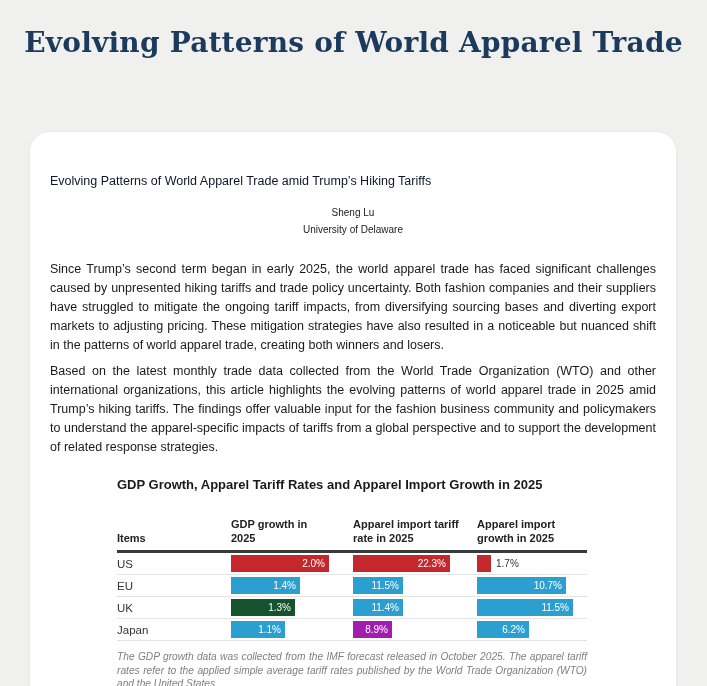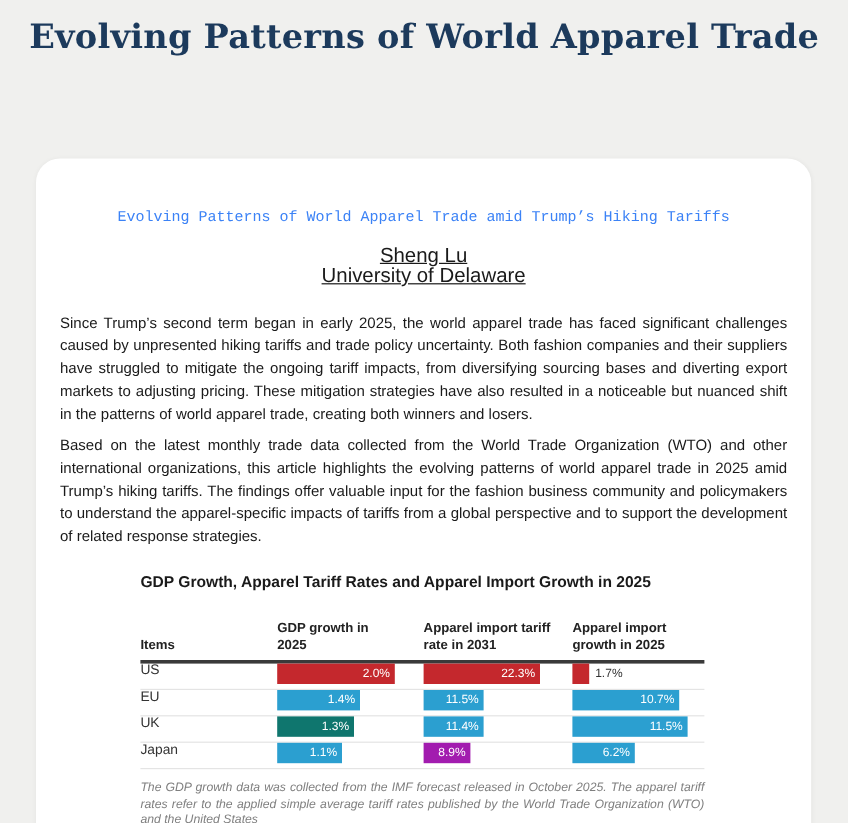--- a/index.html
+++ b/index.html
@@ -5,53 +5,51 @@
   * { margin: 0; padding: 0; box-sizing: border-box; }
   html, body { width: 707px; height: 686px; }
   body {
     position: relative;
     overflow: hidden;
     background: #f0f0ee;
     font-family: "Liberation Sans", sans-serif;
   }
   
   .hero-title {
-    padding-top: 12px;
+    padding-top: 24px;
     text-align: center;
     font-family: "DejaVu Serif", "Liberation Serif", serif;
     font-weight: 600;
     font-size: 28px;
     line-height: 37px;
     color: #1c3a5c;
     letter-spacing: 0.2px;
   }
   .hero-title span { display: block; }
   
   .card {
     position: absolute;
     left: 30px; top: 132px;
     width: 646px; height: 600px;
     background: #ffffff;
     border-radius: 20px;
     box-shadow: 0 1px 4px rgba(0,0,0,0.05);
     padding: 42px 20px 0 20px;
   }
   .doc-title {
-    text-align: center;
+    text-align: left;
     font-size: 12.5px;
-    color: #3b82f6;
-    font-family: Liberation Mono, monospace;
+    color: #0f172a;
   }
   .byline {
     margin-top: 16px;
     text-align: center;
-    font-size: 17px;
+    font-size: 10px;
     line-height: 17px;
     color: #1a1a1a;
-    text-decoration: underline;
   }
   .byline span { display: block; }
   .para {
     margin-top: 22px;
     font-size: 12.5px;
     line-height: 19px;
     color: #1a1a1a;
     text-align: justify;
   }
   .para + .para { margin-top: 7px; }
@@ -81,21 +79,21 @@
     color: #222222;
   }
   .col0 { width: 114px; }
   .col1 { width: 122px; }
   .col2 { width: 124px; }
   .col3 { width: 110px; }
   .hcell.col1 .hinner { max-width: 82px; }
   .hcell.col2 .hinner, .hcell.col3 .hinner { max-width: 106px; }
   .trow {
     display: flex;
-    align-items: flex-start;
+    align-items: center;
     height: 22px;
     border-bottom: 1px solid #e4e4e4;
   }
   .titem {
     width: 114px;
     font-size: 11.5px;
     color: #333333;
   }
   .tcell { display: flex; align-items: center; }
   .tcell.c0 { width: 122px; }
@@ -148,21 +146,21 @@
   <div class="chart">
     <div class="chart-title">GDP Growth, Apparel Tariff Rates and Apparel Import Growth in 2025</div>
     <div class="thead">
       <div class="hcell col0">
           <div class="hinner">Items</div>
         </div>
       <div class="hcell col1">
           <div class="hinner">GDP growth in 2025</div>
         </div>
       <div class="hcell col2">
-          <div class="hinner">Apparel import tariff rate in 2031</div>
+          <div class="hinner">Apparel import tariff rate in 2025</div>
         </div>
       <div class="hcell col3">
           <div class="hinner">Apparel import growth in 2025</div>
         </div>
     </div>
     <div id="tbody">
         <div class="trow">
           <div class="titem">US</div>
           <div class="tcell c0">
             <div class="bar" style="width: 98px; background: rgb(196, 40, 45);">
@@ -193,21 +191,21 @@
           </div>
           <div class="tcell c2">
             <div class="bar" style="width: 89px; background: rgb(43, 159, 208);">
               <span class="bar-label">10.7%</span>
             </div>
           </div>
         </div>
         <div class="trow">
           <div class="titem">UK</div>
           <div class="tcell c0">
-            <div class="bar" style="width: 64px; background: #0f766e;">
+            <div class="bar" style="width: 64px; background: #14532d;">
               <span class="bar-label">1.3%</span>
             </div>
           </div>
           <div class="tcell c1">
             <div class="bar" style="width: 50px; background: rgb(43, 159, 208);">
               <span class="bar-label">11.4%</span>
             </div>
           </div>
           <div class="tcell c2">
             <div class="bar" style="width: 96px; background: rgb(43, 159, 208);">

